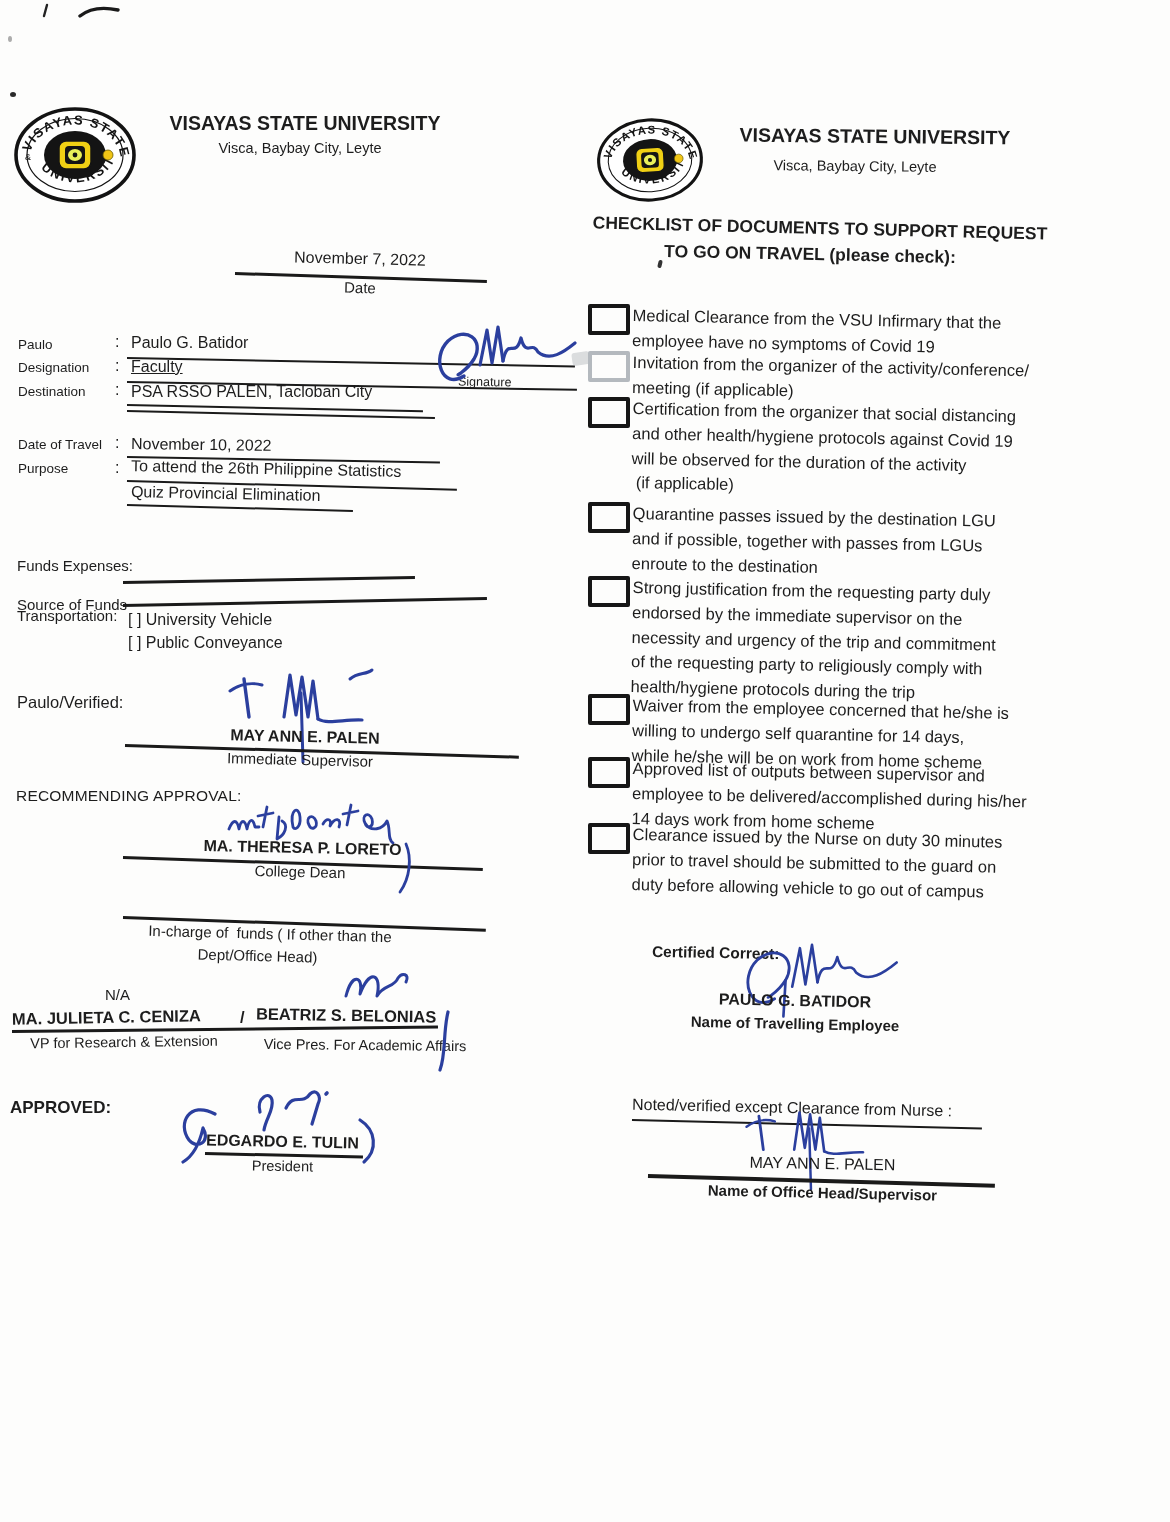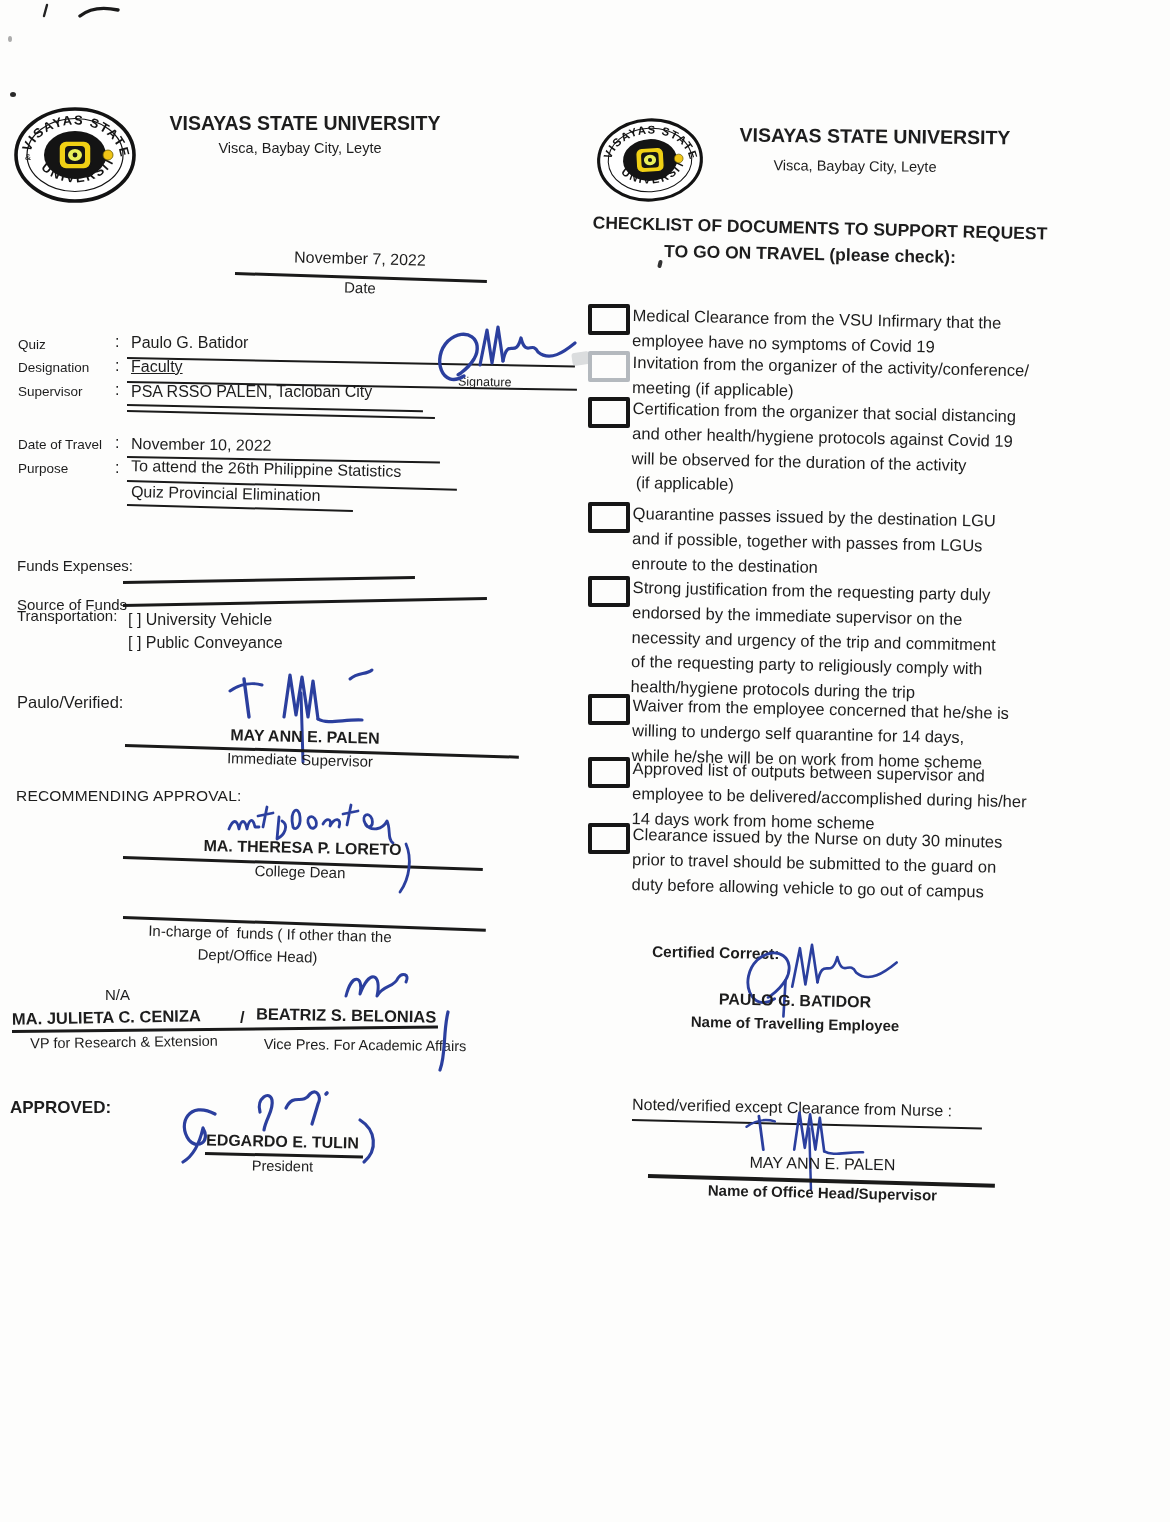--- a/index.html
+++ b/index.html
@@ -57,32 +57,32 @@
   </svg>
 
   <div class="t c b" style="left:140px;top:112px;width:330px;font-size:19.5px;">VISAYAS STATE UNIVERSITY</div>
   <div class="t c" style="left:160px;top:140px;width:280px;font-size:14.5px;">Visca, Baybay City, Leyte</div>
 
 
   <div class="t c" style="left:255px;top:250px;width:210px;font-size:16px;transform:rotate(1.4deg);">November 7, 2022</div>
   <div class="ln" style="left:235px;top:272px;width:252px;transform:rotate(1.8deg);height:3px;"></div>
   <div class="t c" style="left:300px;top:279px;width:120px;font-size:15px;transform:rotate(1.4deg);">Date</div>
 
-  <div class="t flabel" style="left:18px;top:337px;">Quiz</div>
+  <div class="t flabel" style="left:18px;top:337px;">Paulo</div>
   <div class="t fval" style="left:115px;top:333px;">:</div>
   <div class="t fval" style="left:131px;top:334px;">Paulo G. Batidor</div>
   <div class="ln" style="left:127px;top:357px;width:448px;transform:rotate(1.1deg);"></div>
 
   <div class="t flabel" style="left:18px;top:360px;">Designation</div>
   <div class="t fval" style="left:115px;top:357px;">:</div>
   <div class="t fval" style="left:131px;top:358px;text-decoration:underline;">Faculty</div>
   <div class="ln" style="left:127px;top:381px;width:450px;transform:rotate(1deg);"></div>
   <div class="t" style="left:458px;top:375px;font-size:12.5px;transform:rotate(1deg);">Signature</div>
 
-  <div class="t flabel" style="left:18px;top:384px;">Supervisor</div>
+  <div class="t flabel" style="left:18px;top:384px;">Destination</div>
   <div class="t fval" style="left:115px;top:381px;">:</div>
   <div class="t fval" style="left:131px;top:383px;">PSA RSSO PALEN, Tacloban City</div>
   <div class="ln" style="left:127px;top:404px;width:296px;transform:rotate(1.2deg);"></div>
   <div class="ln" style="left:127px;top:410px;width:308px;transform:rotate(1.3deg);"></div>
 
   <svg class="sig" style="left:428px;top:318px;width:150px;height:80px;" viewBox="0 0 150 80">
     <path d="M36,58 C14,72 3,40 20,23 C38,7 57,22 46,41 C38,54 24,60 33,55" stroke-width="3.4"></path>
     <path d="M52,47 L59,12 L64,45 L70,9 L75,43" stroke-width="3.2"></path>
     <path d="M75,43 C80,18 87,42 93,20 C98,40 104,22 110,34 C122,44 136,34 147,25" stroke-width="3.2"></path>
   </svg>

